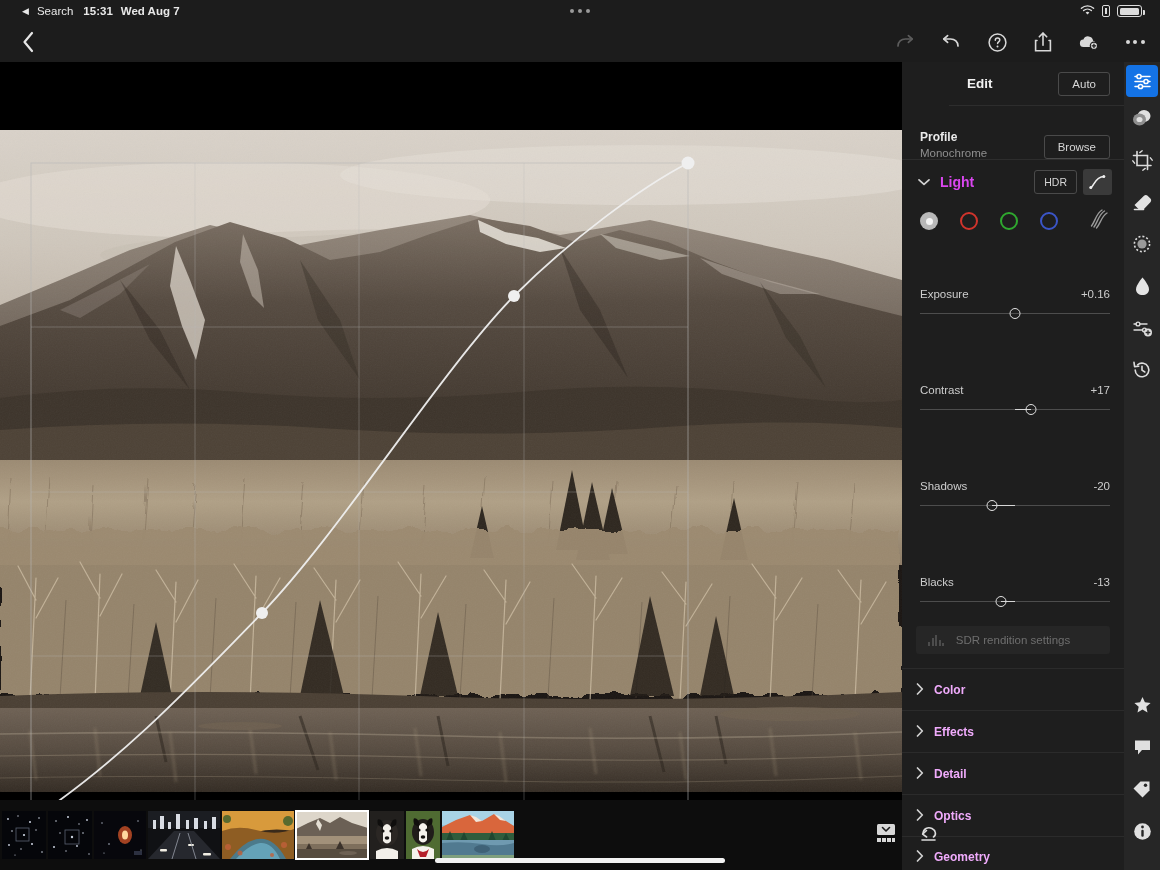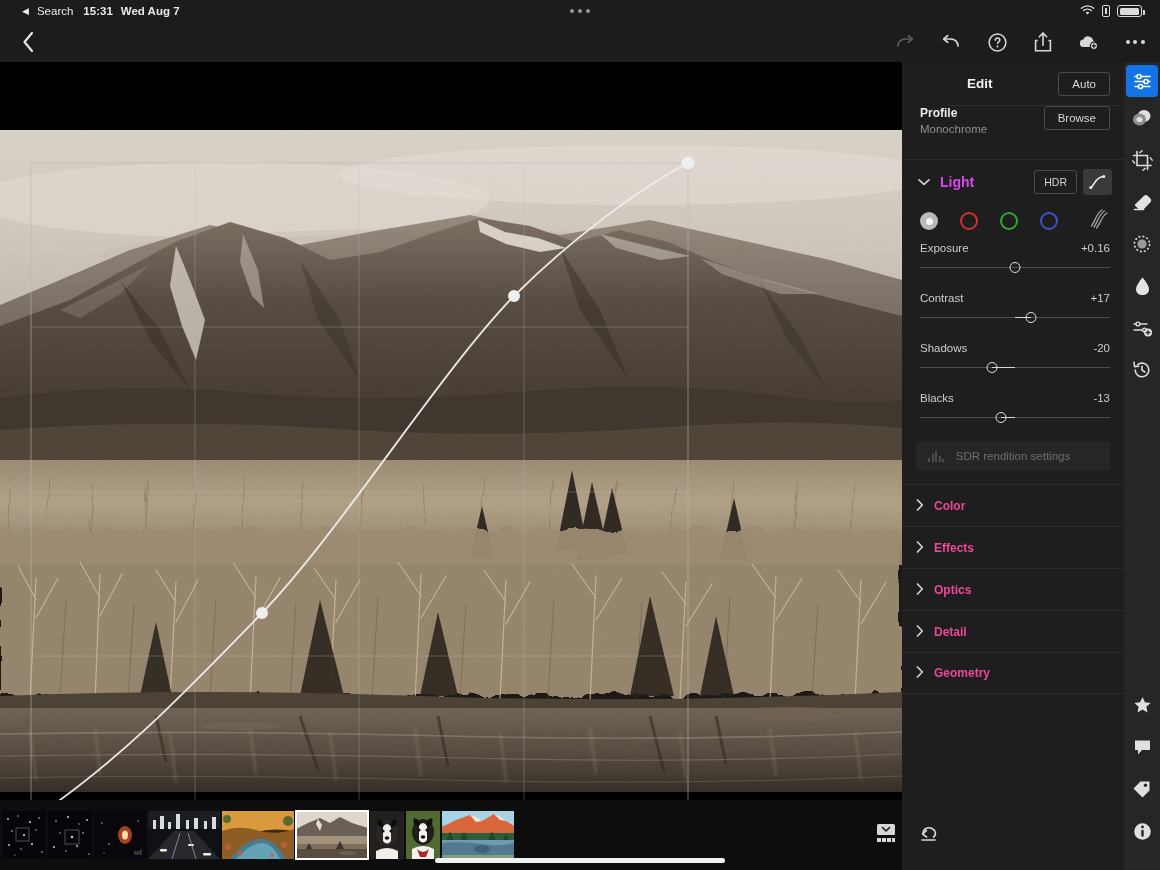--- a/index.html
+++ b/index.html
@@ -122,21 +122,21 @@
     height:44px; display:flex; align-items:center; justify-content:space-between;
     padding:0 14px 0 18px; border-bottom:1px solid #2d2d2d;margin-left:47px;
   }
   .panel-title { font-size:13.5px; font-weight:bold; color:#f2f2f2; }
   .btn-outline {
     border:1px solid #4a4a4a; border-radius:3px; background:transparent;
     color:#d6d6d6; font-size:11.5px; padding:5px 13px; cursor:pointer;
     font-family:"Liberation Sans", sans-serif;
   }
   .profile-row {
-    height:54px; display:flex; align-items:flex-start; justify-content:space-between;
+    height:54px; display:flex; align-items:flex-end; justify-content:space-between;
     padding:0 14px 0 18px; border-bottom:1px solid #2d2d2d;
   }
   .profile-label { font-size:12px; font-weight:bold; color:#eaeaea; }
   .profile-value { font-size:11.5px; color:#8f8f8f; margin-top:3px; }
 
   .light-head {
     height:44px; display:flex; align-items:center; padding:0 12px 0 14px;
   }
   .chev {
     width:16px; display:flex; align-items:center; justify-content:center;
@@ -161,21 +161,21 @@
     display:flex; align-items:center; justify-content:center;
   }
   .ch.gray { background:#b9b9b9; }
   .ch.gray i { width:7px; height:7px; border-radius:50%; background:#f4f4f4; display:block; }
   .ch.ring { border:2px solid; background:transparent; }
   .ch-off { margin-left:auto; cursor:pointer; }
 
   .sliders { padding:4px 14px 0 18px; }
   .slider { margin-bottom:17px; }
   .slider-top { display:flex; justify-content:space-between; align-items:baseline; }
-  .slider-name { font-size:11.5px; color:#cdcdcd; }
+  .slider-name { font-size:11.5px; color:#cdcdcd;margin-top:46px; }
   .slider-val { font-size:11.5px; color:#cdcdcd; }
   .slider-track {
     position:relative; height:16px; margin-top:5px;
   }
   .slider-track .line {
     position:absolute; left:0; right:0; top:7.5px; height:1px; background:#4d4d4d;
   }
   .slider-track .fill {
     position:absolute; top:7.5px; height:1.5px; background:#d6d6d6;
   }
@@ -192,21 +192,21 @@
   }
   .sdr-icon { position:absolute; left:12px; display:flex; align-items:flex-end; gap:1.5px; height:11px; }
   .sdr-icon i { width:2px; background:#4c4c4c; display:block; }
 
   .sections { margin-top:14px; }
   .section-row {
     height:42px; display:flex; align-items:center; padding:0 14px 0 14px;
     border-top:1px solid #2b2b2b; cursor:pointer;
   }
   .section-row:last-of-type { border-bottom:1px solid #2b2b2b; }
-  .section-label { font-size:12px; font-weight:bold; color:#ec4899; margin-left:10px; }
+  .section-label { font-size:12px; font-weight:bold; color:#f0abfc; margin-left:10px; }
 
   .panel-reset {
     position:absolute; left:18px; bottom:24px; cursor:pointer;
   }
 
   
   .rail {
     position:absolute; left:1124px; top:62px; width:36px; height:808px;
     background:#262626; display:flex; flex-direction:column; align-items:center;
   }
@@ -808,29 +808,29 @@
             </svg>
         </span>
         <span class="section-label">Effects</span>
       </div>
       <div class="section-row">
         <span>
           <svg width="8" height="12" viewBox="0 0 8 12">
               <path d="M1.5 1 L6.3 6 L1.5 11" stroke="#d2d2d2" stroke-width="1.7" fill="none" stroke-linecap="round" stroke-linejoin="round"></path>
             </svg>
         </span>
-        <span class="section-label">Optics</span>
+        <span class="section-label">Detail</span>
       </div>
       <div class="section-row">
         <span>
           <svg width="8" height="12" viewBox="0 0 8 12">
               <path d="M1.5 1 L6.3 6 L1.5 11" stroke="#d2d2d2" stroke-width="1.7" fill="none" stroke-linecap="round" stroke-linejoin="round"></path>
             </svg>
         </span>
-        <span class="section-label">Detail</span>
+        <span class="section-label">Optics</span>
       </div>
       <div class="section-row">
         <span>
           <svg width="8" height="12" viewBox="0 0 8 12">
               <path d="M1.5 1 L6.3 6 L1.5 11" stroke="#d2d2d2" stroke-width="1.7" fill="none" stroke-linecap="round" stroke-linejoin="round"></path>
             </svg>
         </span>
         <span class="section-label">Geometry</span>
       </div>
     </div>

